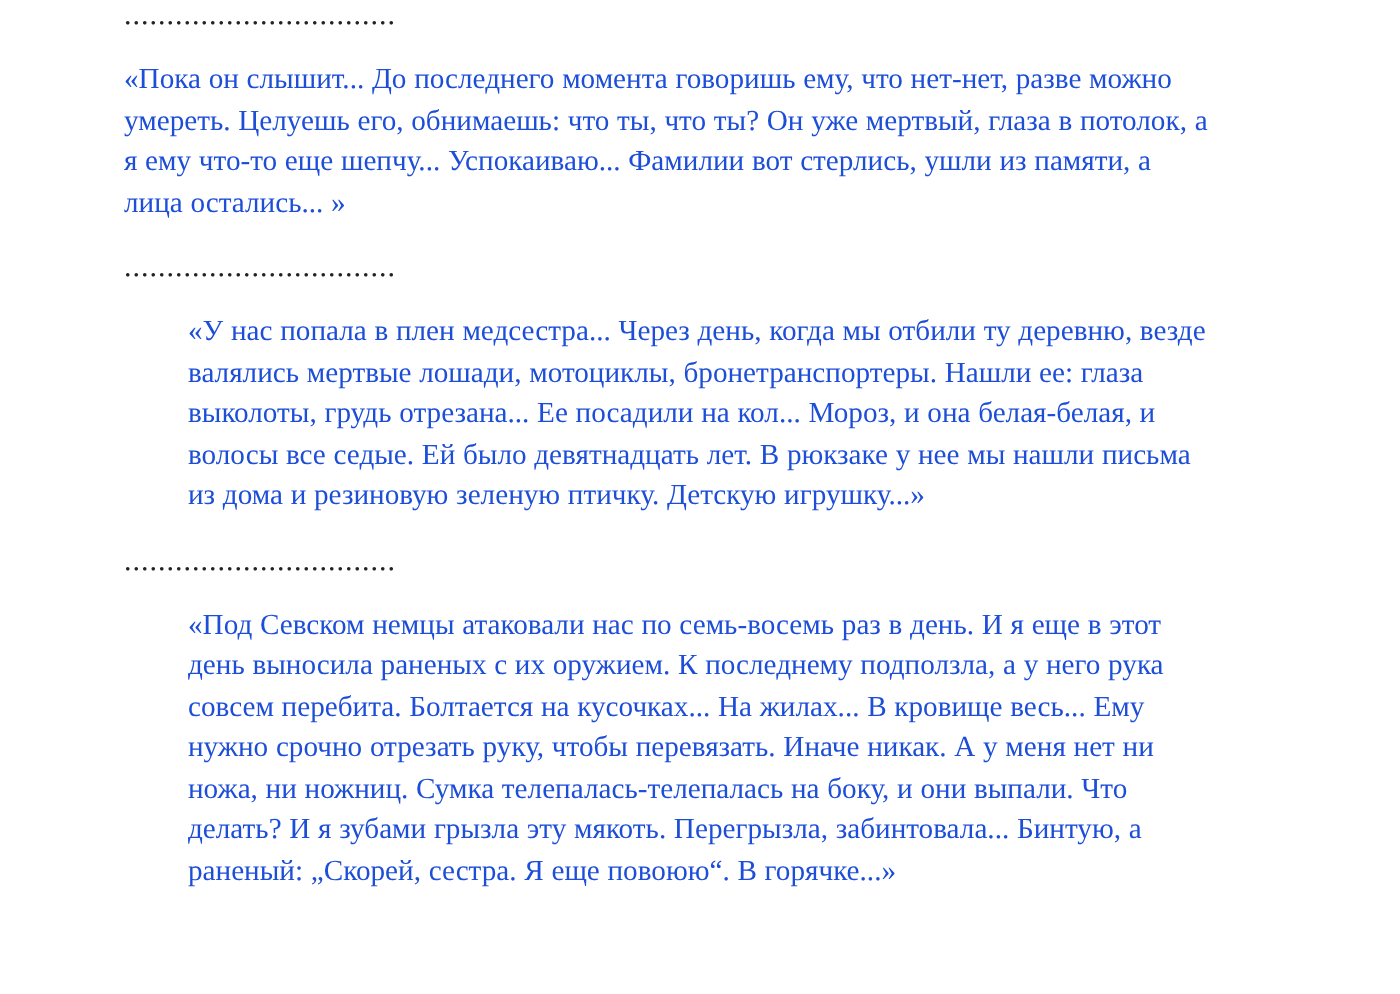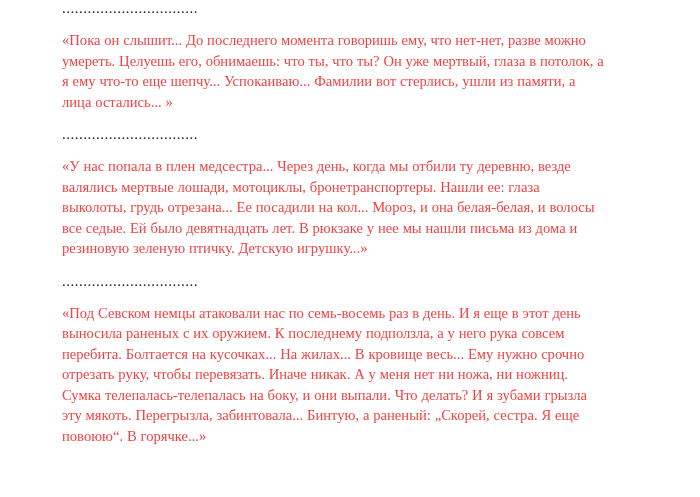--- a/index.html
+++ b/index.html
@@ -37,31 +37,32 @@
     margin-top: 2px;
   }
   .sep-gap {
     margin-top: 16px;
   }
   .para {
     font-family: "Liberation Serif", serif;
     font-size: 14.6px;
     line-height: 20.5px;
     text-align: left;
-    color: #ef4444;
+    color: #1d4ed8;
     margin: 0;
     padding: 0;
     hyphens: none;
     word-spacing: 0.2px;
   }
   .para-first {
     margin-top: 14px;
   }
   .para-after-sep {
     margin-top: 14px;
+    margin-left: 32px;
   }
 </style>
 </head>
 <body>
 
 <div class="page">
   <div class="separator sep-first">................................</div>
   <p class="para para-first">«Пока он слышит... До последнего момента говоришь ему, что нет-нет, разве можно умереть. Целуешь его, обнимаешь: что ты, что ты? Он уже мертвый, глаза в потолок, а я ему что-то еще шепчу... Успокаиваю... Фамилии вот стерлись, ушли из памяти, а лица остались... »</p>
   <div class="separator sep-gap">................................</div>
   <p class="para para-after-sep">«У нас попала в плен медсестра... Через день, когда мы отбили ту деревню, везде валялись мертвые лошади, мотоциклы, бронетранспортеры. Нашли ее: глаза выколоты, грудь отрезана... Ее посадили на кол... Мороз, и она белая-белая, и волосы все седые. Ей было девятнадцать лет. В рюкзаке у нее мы нашли письма из дома и резиновую зеленую птичку. Детскую игрушку...»</p>

